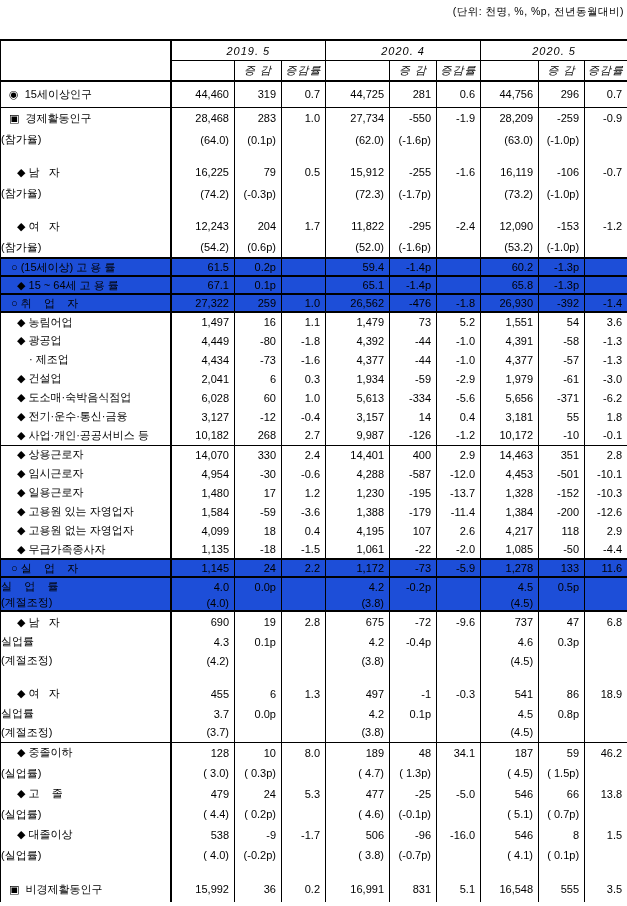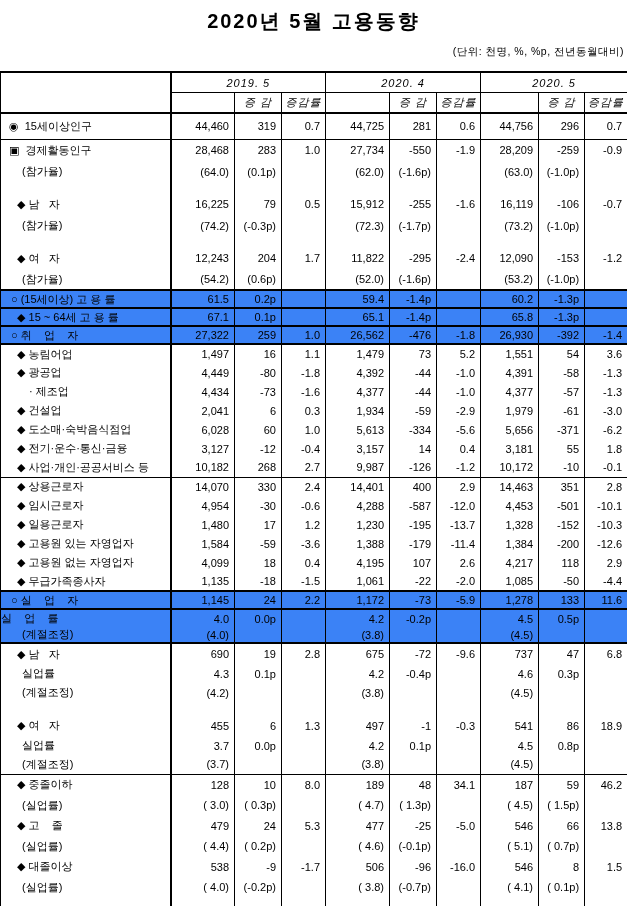--- a/index.html
+++ b/index.html
@@ -1,44 +1,43 @@
 <!DOCTYPE html>
 <html lang="ko"><head>
 <meta charset="utf-8">
 <style>
   html,body{margin:0;padding:0;background:#fff;color:#000;}
   body{width:627px;font-family:"Liberation Sans","DejaVu Sans",sans-serif;}
   .page{padding-top:5px;}
   .title{font-size:20px;font-weight:bold;text-align:center;margin:3px 0 10px 0;letter-spacing:2px;}
-  .unit{font-size:10.5px;text-align:right;padding-right:3px;margin-bottom:12px;letter-spacing:0.5px;}
+  .unit{font-size:10.5px;text-align:right;padding-right:3px;margin-bottom:20px;letter-spacing:0.5px;}
   table{border-collapse:collapse;table-layout:fixed;width:627px;font-size:11px;
         border-top:2px solid #000;border-left:1px solid #000;border-right:1px solid #000;}
   th,td{padding:0;vertical-align:middle;overflow:hidden;}
   thead{border-bottom:2px solid #000;}
   thead th{font-weight:normal;text-align:center;height:19px;font-size:11px;letter-spacing:1px;font-style:italic;}
   th.labh{border-right:2px solid #000;}
   th.period{border-bottom:1px solid #000;border-left:1px solid #000;}
   th.subh{border-left:1px solid #000;}
   td.lab{text-align:left;border-right:2px solid #000;white-space:pre;}
   td.num{text-align:right;padding-right:5px;border-left:1px solid #000;white-space:pre;}
   .i0{padding-left:8px;}  .iy{padding-left:10px;} .i1{padding-left:16px;}
-  .i2{padding-left:21px;} .iy2{} .i3{padding-left:28px;}
+  .i2{} .iy2{} .i3{padding-left:28px;}
   tr.rt{height:26px;} tr.rs{height:22px;} tr.rb{height:21px;} tr.rc{height:19px;}
   tr.ry{height:18px;} tr.rm{height:15px;} tr.re{height:20px;} tr.rp{height:11px;} tr.rq{height:13px;}
-  tr.y td{background:#3b82f6;}
+  tr.y td{background:#1d4ed8;}
   tr.rbb td{border-bottom:2px solid #000;}
   tbody.bt{border-top:2px solid #000;}
   tbody.bb{border-bottom:2px solid #000;}
   tbody.bb1{border-bottom:1px solid #000;}
 </style>
 </head>
 <body>
 
 <div class="page">
-  <div class="title">2020년 5월  고용동향</div>
   <div class="unit">(단위: 천명, %, %p, 전년동월대비)</div>
 
   <table>
     <colgroup>
       <col style="width:170px">
         <col style="width:64px">
         <col style="width:47px">
         <col style="width:44px">
       <col style="width:64px">
         <col style="width:47px">

